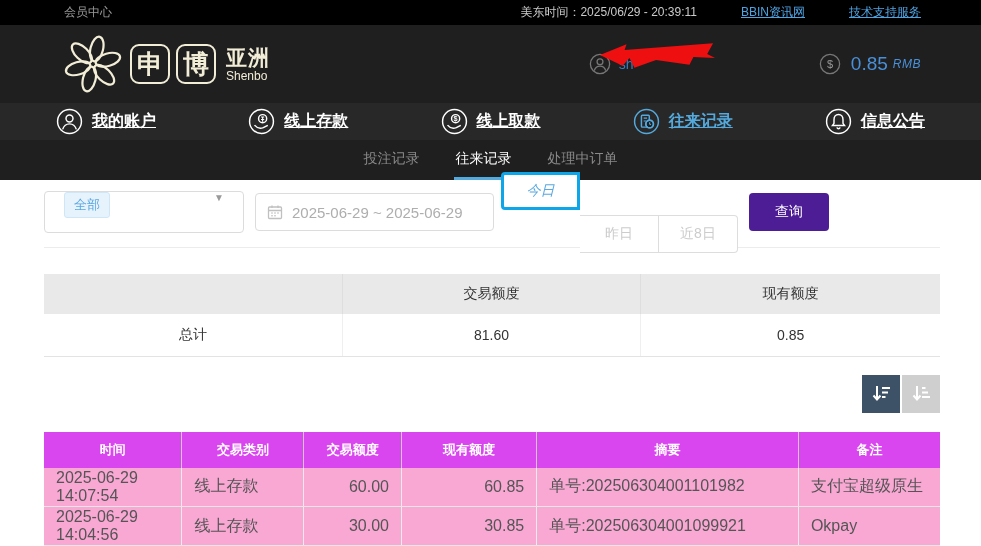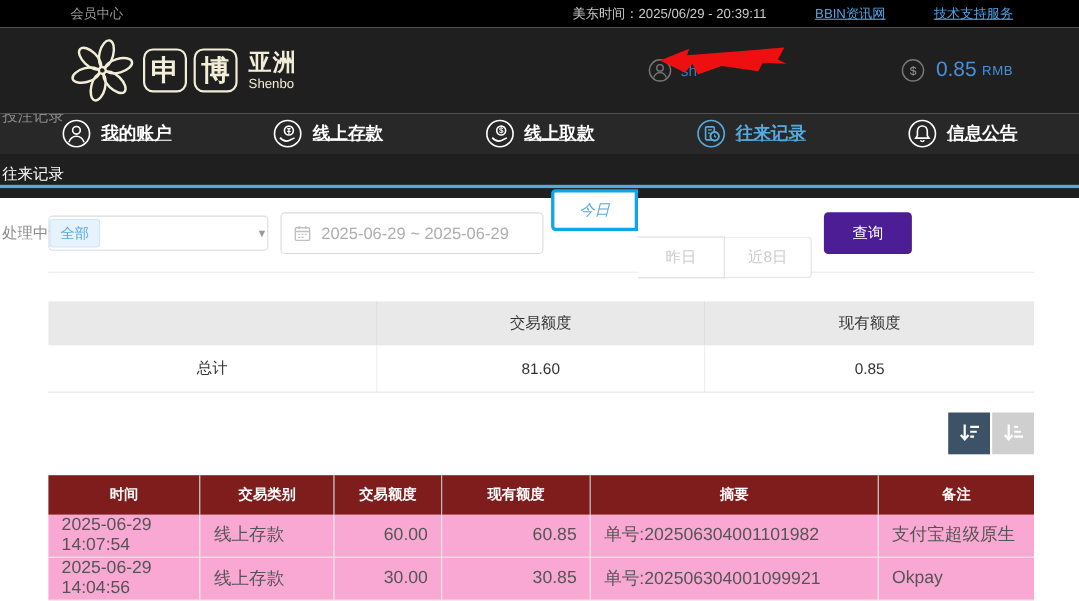--- a/index.html
+++ b/index.html
@@ -24,43 +24,43 @@
     justify-content:center; }
   .logo-region { color:#f2edd7; line-height:1; margin-left:2px; }
   .logo-region .cn { font-size:21px; font-weight:bold; letter-spacing:1px; }
   .logo-region .en { font-size:12px; margin-top:2px; }
   .header-right { margin-left:auto; display:flex; align-items:center; }
   .user-box { display:flex; align-items:center; position:relative; width:220px; }
   .user-name { color:#3a7abf; font-size:14px; margin-left:8px; }
   .red-arrow { position:absolute; left:10px; top:-12px; width:118px; height:32px; z-index:5; }
   .balance-box { display:flex; align-items:center; margin-left:10px; }
   .balance-amount { color:#4a90d9; font-size:19px; margin-left:10px; }
-  .balance-cur { color:#4a90d9; font-size:12px; margin-left:5px; letter-spacing:.5px; }
+  .balance-cur { color:#4a90d9; font-size:12px; margin-left:5px; letter-spacing:.5px;font-style:italic; }
   .circle-ico { width:22px; height:22px; }
 
   
   .nav { height:37px; background:#282828; display:flex; align-items:center;
     padding:0 56px; justify-content:space-between; }
   .nav-item { display:flex; align-items:center; gap:9px; color:#fff; font-size:16px;
     font-weight:bold; cursor:pointer;text-decoration:underline; }
   .nav-item svg { width:27px; height:27px; }
   .nav-item.active { color:#55aadd; }
 
   
   .subnav { height:40px; background:#1f1f1f; display:flex; align-items:stretch;
-    justify-content:center; gap:32px;flex-direction:column; }
+    justify-content:center; gap:32px; }
   .subtab { color:#8a8a8a; font-size:14px; display:flex; align-items:center;
     cursor:pointer; border-bottom:3px solid transparent; padding:0 2px; }
   .subtab.active { color:#fff; border-bottom-color:#55aadd; }
 
   
   .content { padding:13px 41px 0 44px; background:#fff; }
   .filter-row { display:flex; align-items:center; height:38px; }
-  .select-box { width:200px; height:32px; border:1px solid #dcdcdc; border-radius:4px;
-    display:flex; align-items:center; padding:0 0; cursor:pointer; }
+  .select-box { width:200px; height:42px; border:1px solid #dcdcdc; border-radius:4px;
+    display:flex; align-items:flex-start; padding:0 19px; cursor:pointer; }
   .tag { background:#e6f2fc; border:1px solid #cfe6f7; color:#59a8e0; font-size:13px;
     border-radius:3px; padding:3px 9px; }
   .caret { margin-left:auto; color:#9a9a9a; font-size:10px; }
   .date-box { width:239px; height:38px; border:1px solid #dcdcdc; border-radius:4px;
     display:flex; align-items:center; padding:0 11px; margin-left:11px; cursor:pointer; }
   .date-text { color:#aeaeae; font-size:15px; margin-left:9px; }
   .btn-group { display:flex; margin-left:7px; }
   .qbtn { width:79px; height:38px; background:#fff; border:1px solid #ddd; color:#ccc;
     font-size:14px; display:flex; align-items:center; justify-content:center; cursor:pointer; }
   .qbtn + .qbtn { border-left:none;margin-top:43px; }
@@ -84,21 +84,21 @@
   .sort-row { display:flex; justify-content:flex-end; margin-top:18px; gap:2px; }
   .sort-btn { width:38px; height:38px; display:flex; align-items:center; justify-content:center;
     cursor:pointer; }
   .sort-btn.dark { background:#3d5266; }
   .sort-btn.light { background:#cfcfcf; }
   .sort-btn svg { width:24px; height:24px; }
 
   
   .records { width:100%; border-collapse:collapse; margin-top:19px; font-size:13px;
     table-layout:fixed; }
-  .records th { background:#7f1d1d; color:#fff; height:36px; font-weight:bold;
+  .records th { background:#d946ef; color:#fff; height:36px; font-weight:bold;
     border-right:1px solid #c9c9c9; }
   .records th:last-child { border-right:none; }
   .records td { height:39px; color:#555; font-size:16px; padding:0 12px;
     border-right:1px solid #ececec; border-bottom:1px solid #e7e7e7; background:#f9a8d4; }
   .records td:last-child { border-right:none; }
   .records td.num { text-align:right; }
   .col-time{width:15.4%} .col-type{width:13.6%} .col-amt{width:10.9%}
   .col-bal{width:15.1%} .col-sum{width:29.2%} .col-note{width:15.8%}
 </style>
 </head>

